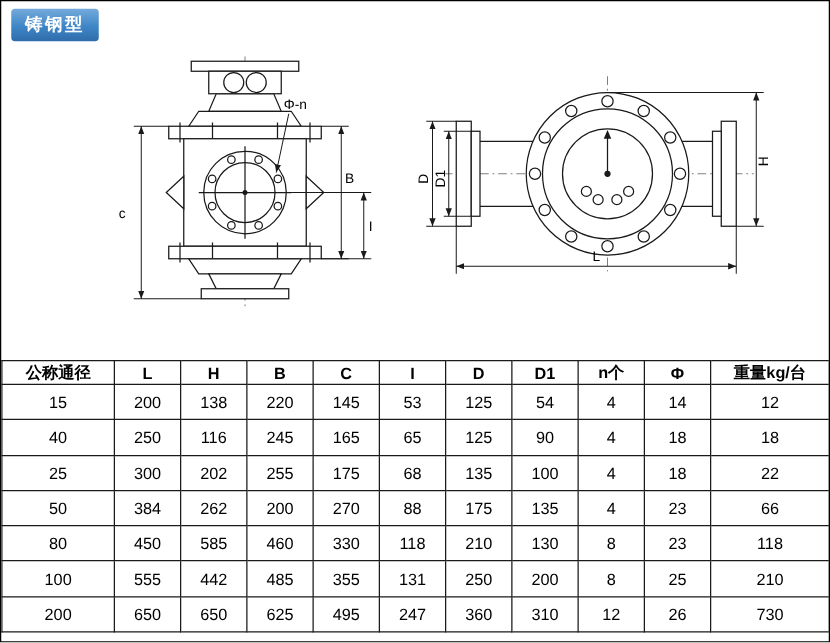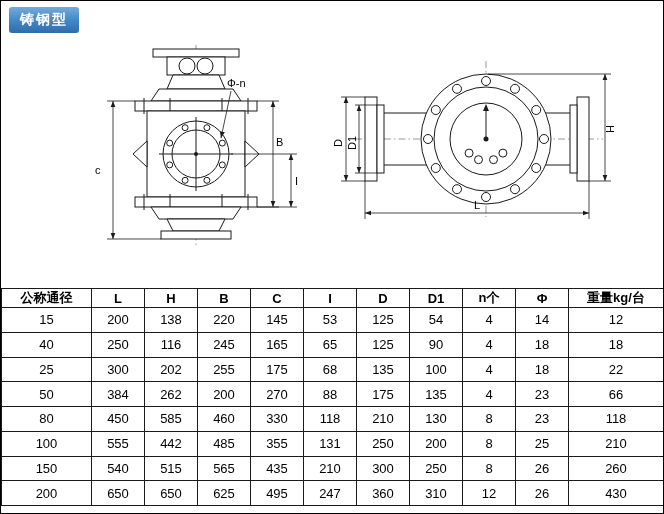--- a/index.html
+++ b/index.html
@@ -311,41 +311,28 @@
           <td>485</td>
           <td>355</td>
           <td>131</td>
           <td>250</td>
           <td>200</td>
           <td>8</td>
           <td>25</td>
           <td>210</td>
         </tr>
         <tr>
-          <td>150</td>
-          <td>540</td>
-          <td>515</td>
-          <td>565</td>
-          <td>435</td>
-          <td>210</td>
-          <td>300</td>
-          <td>250</td>
-          <td>8</td>
-          <td>26</td>
-          <td>260</td>
-        </tr>
-        <tr>
           <td>200</td>
           <td>650</td>
           <td>650</td>
           <td>625</td>
           <td>495</td>
           <td>247</td>
           <td>360</td>
           <td>310</td>
           <td>12</td>
           <td>26</td>
-          <td>430</td>
+          <td>730</td>
         </tr>
       </tbody>
   </table>
 
 </div>
 
 </body></html>

